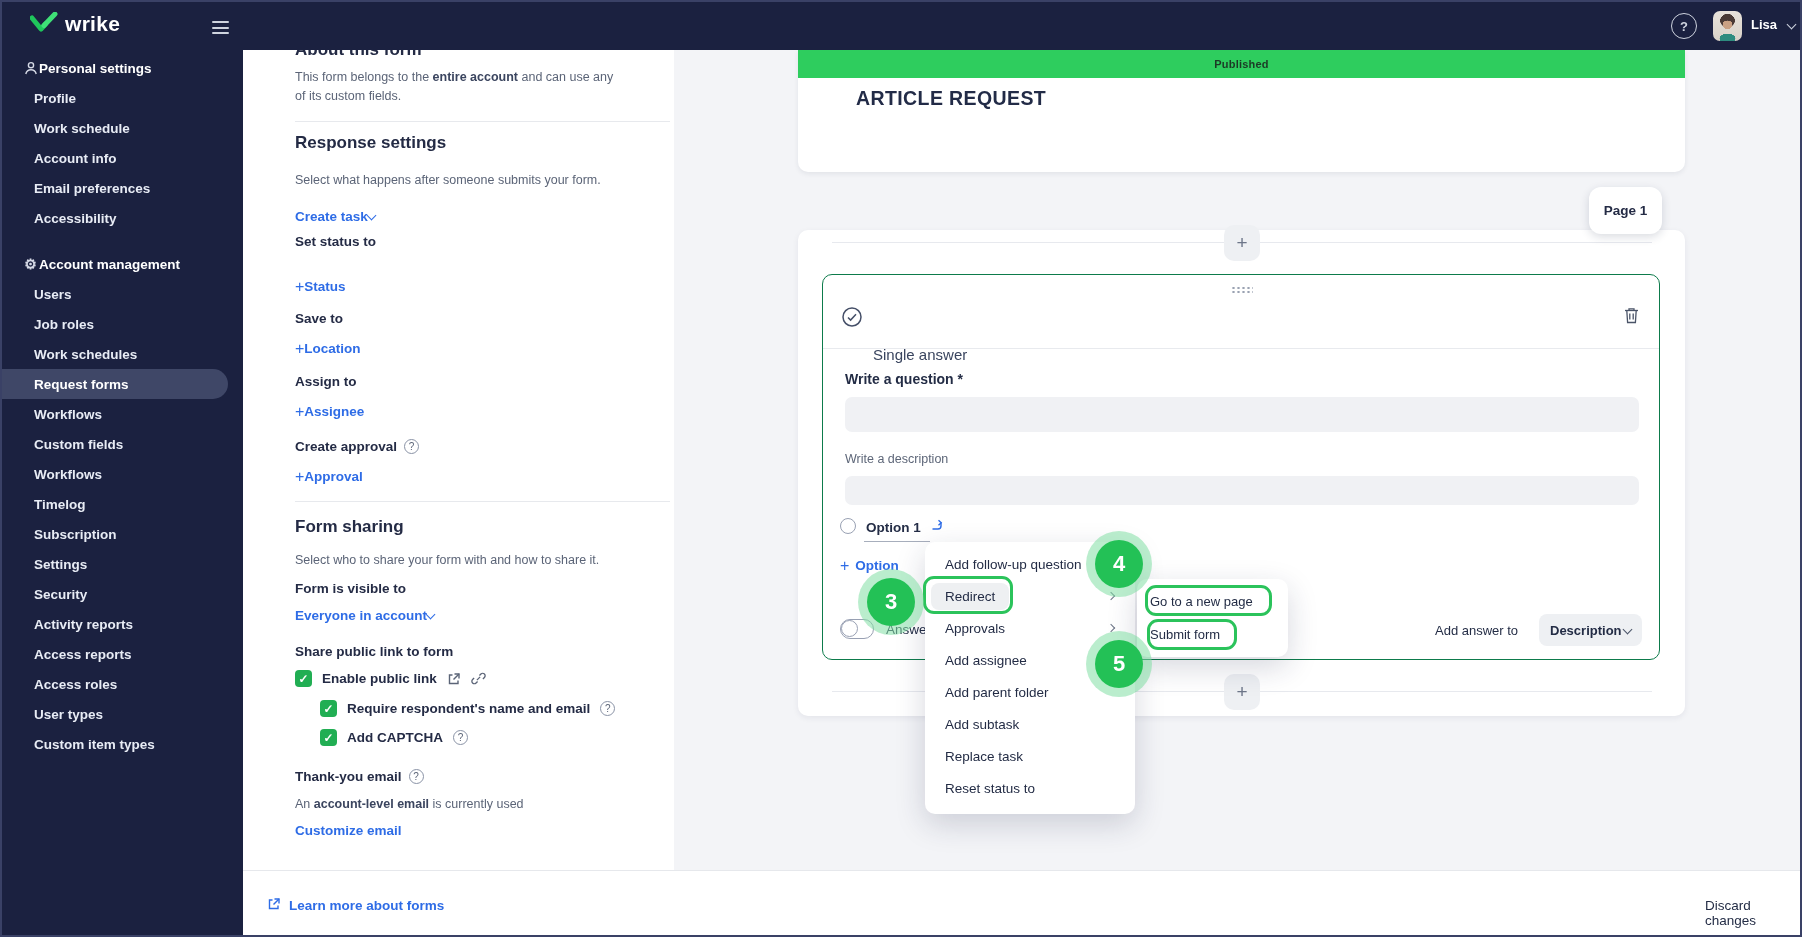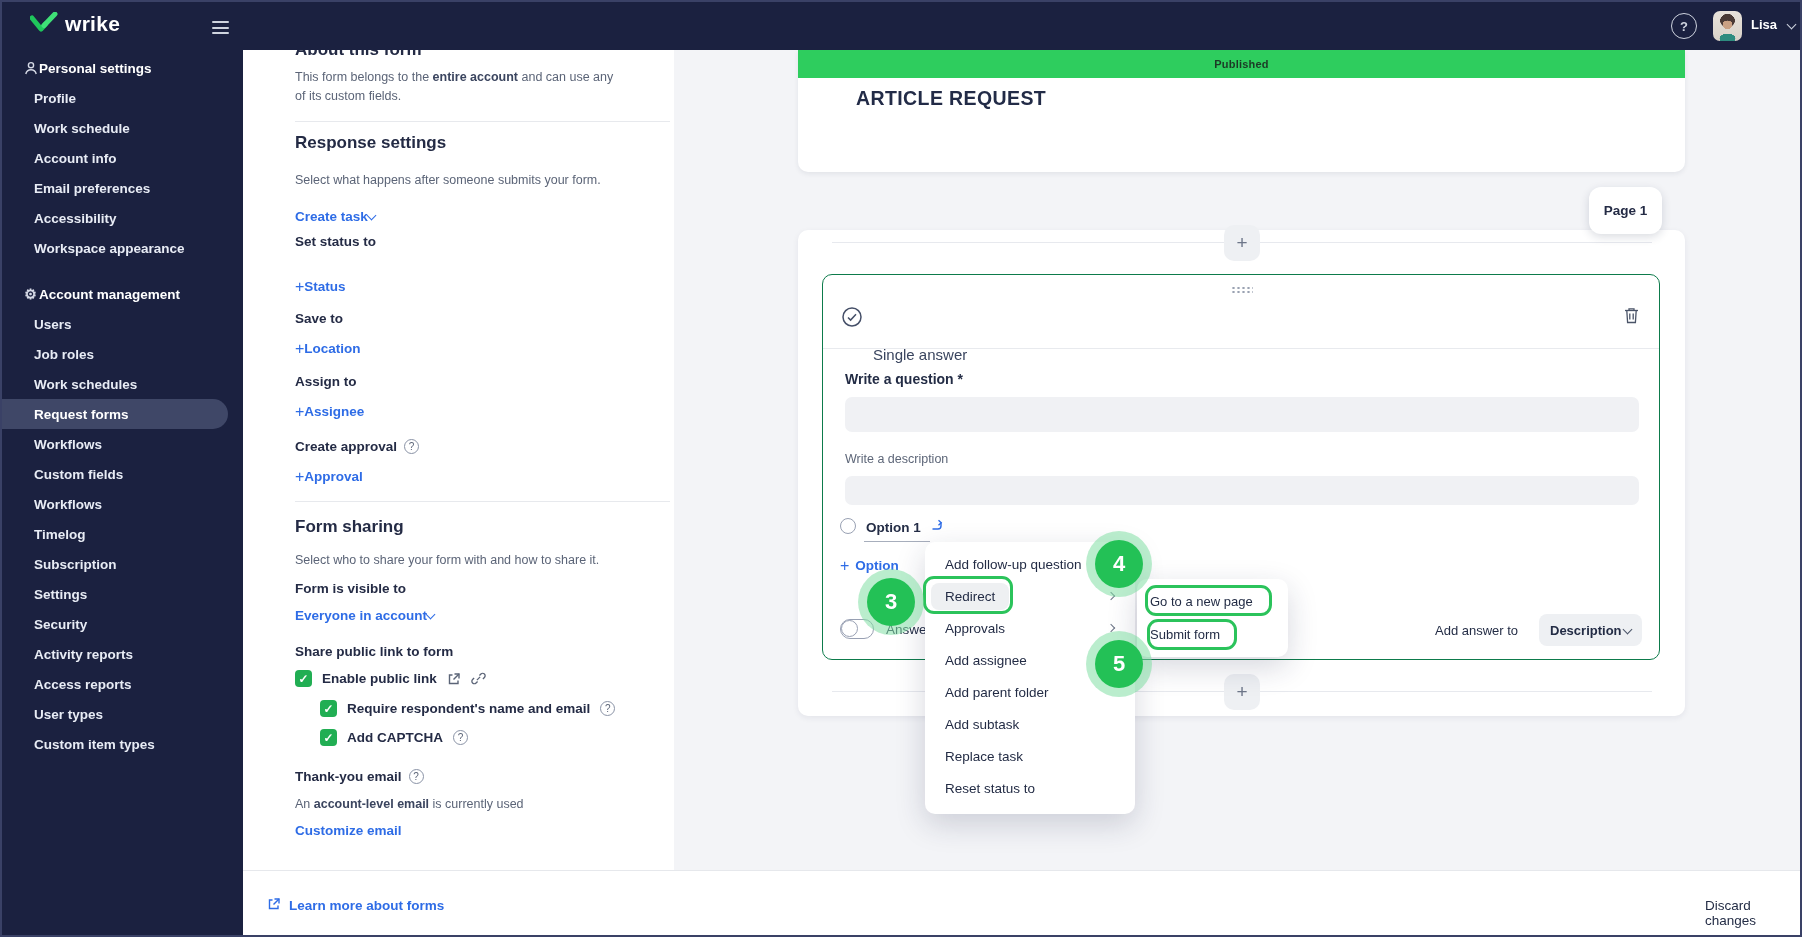--- a/index.html
+++ b/index.html
@@ -343,23 +343,20 @@
       </div>
     <div class="sb-item">
         <span>Account info</span>
       </div>
     <div class="sb-item">
         <span>Email preferences</span>
       </div>
     <div class="sb-item">
         <span>Accessibility</span>
       </div>
-    <div class="sb-item">
-        <span>Workspace appearance</span>
-      </div>
 
     <div class="g2 sb-head">
       <span class="sb-ico" style="font-size:14px;">⚙</span>
       <span>Account management</span>
     </div>
     <div class="sb-item">
         <span>Users</span>
       </div>
     <div class="sb-item">
         <span>Job roles</span>
@@ -389,20 +386,23 @@
         <span>Settings</span>
       </div>
     <div class="sb-item">
         <span>Security</span>
       </div>
     <div class="sb-item">
         <span>Activity reports</span>
       </div>
     <div class="sb-item">
         <span>Access reports</span>
+      </div>
+    <div class="sb-item">
+        <span>Access roles</span>
       </div>
     <div class="sb-item">
         <span>User types</span>
       </div>
     <div class="sb-item">
         <span>Custom item types</span>
       </div>
   </nav>
 
   <div class="header">

